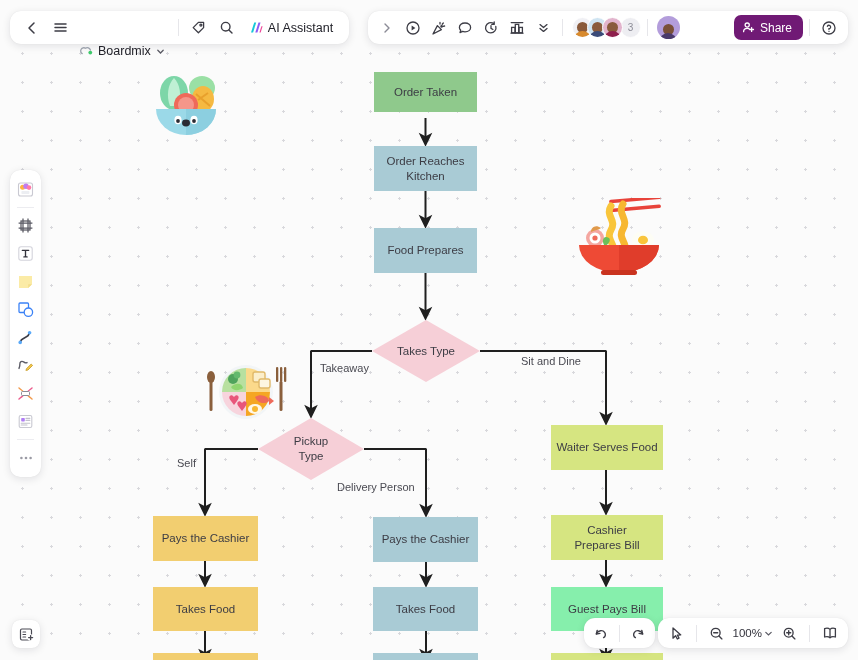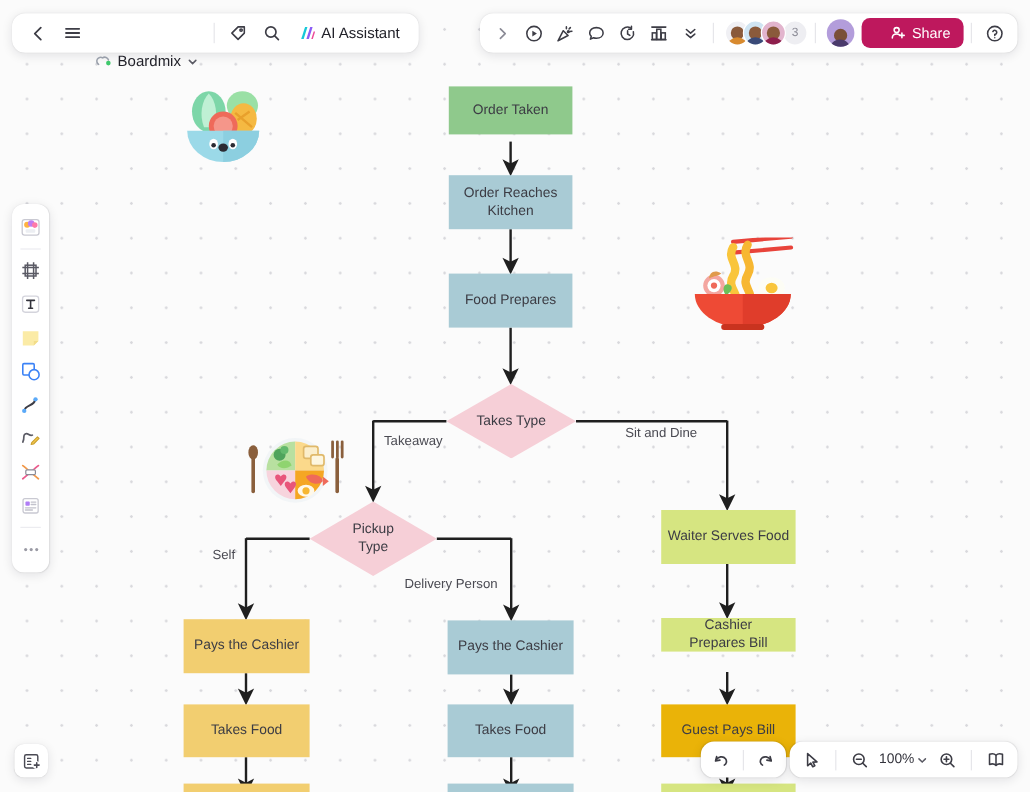--- a/index.html
+++ b/index.html
@@ -73,24 +73,25 @@
     font-size: 10px; display: flex; align-items: center; justify-content: center;
     margin-left: -4px; border: 1.6px solid #fff;
   }
   .me {
     width: 23px; height: 23px; border-radius: 50%; overflow: hidden;
     position: relative; display: flex; align-items: flex-end; justify-content: center;
     background: #b39ddb; margin: 0 5px 0 3px; cursor: pointer;
   }
   .share-btn {
     display: flex; align-items: center; gap: 5px;
-    height: 25px; padding: 0 11px 0 24px;
-    border-radius: 7px; background: #be185d; color: #fff;
+    height: 25px; padding: 0 11px 0 8px;
+    border-radius: 7px; background: #701a75; color: #fff;
     font-size: 12px; cursor: pointer; border: none;
     font-family: "Liberation Sans", sans-serif;
+    margin-left: 48px;
   }
 
   
   #leftrail {
     left: 10px; top: 170px; width: 31px;
     flex-direction: column; padding: 6px 0; gap: 1px; border-radius: 10px;
   }
   .tool {
     width: 27px; height: 27px; margin: 0 auto;
     display: flex; align-items: center; justify-content: center;
@@ -253,30 +254,30 @@
       </div>
       <div class="node" style="left: 551px; top: 425px; width: 112px; height: 45px; background: rgb(214, 229, 129);">
         <span>Waiter Serves Food</span>
       </div>
       <div class="node" style="left: 153px; top: 516px; width: 105px; height: 45px; background: rgb(242, 206, 112);">
         <span>Pays the Cashier</span>
       </div>
       <div class="node" style="left: 373px; top: 517px; width: 105px; height: 45px; background: rgb(169, 203, 213);">
         <span>Pays the Cashier</span>
       </div>
-      <div class="node" style="left: 551px; top: 515px; width: 112px; height: 28px; background: rgb(214, 229, 129);">
+      <div class="node" style="left: 551px; top: 515px; width: 112px; height: 45px; background: rgb(214, 229, 129);">
         <span>Cashier<br>Prepares Bill</span>
       </div>
       <div class="node" style="left: 153px; top: 587px; width: 105px; height: 44px; background: rgb(242, 206, 112);">
         <span>Takes Food</span>
       </div>
       <div class="node" style="left: 373px; top: 587px; width: 105px; height: 44px; background: rgb(169, 203, 213);">
         <span>Takes Food</span>
       </div>
-      <div class="node" style="left: 551px; top: 587px; width: 112px; height: 44px; background: #eab308;">
+      <div class="node" style="left: 551px; top: 587px; width: 112px; height: 44px; background: #86efac;">
         <span>Guest Pays Bill</span>
       </div>
       <div class="node" style="left: 153px; top: 653px; width: 105px; height: 30px; background: rgb(242, 206, 112);">
         <span></span>
       </div>
       <div class="node" style="left: 373px; top: 653px; width: 105px; height: 30px; background: rgb(169, 203, 213);">
         <span></span>
       </div>
       <div class="node" style="left: 551px; top: 653px; width: 112px; height: 30px; background: rgb(214, 229, 129);">
         <span></span>

